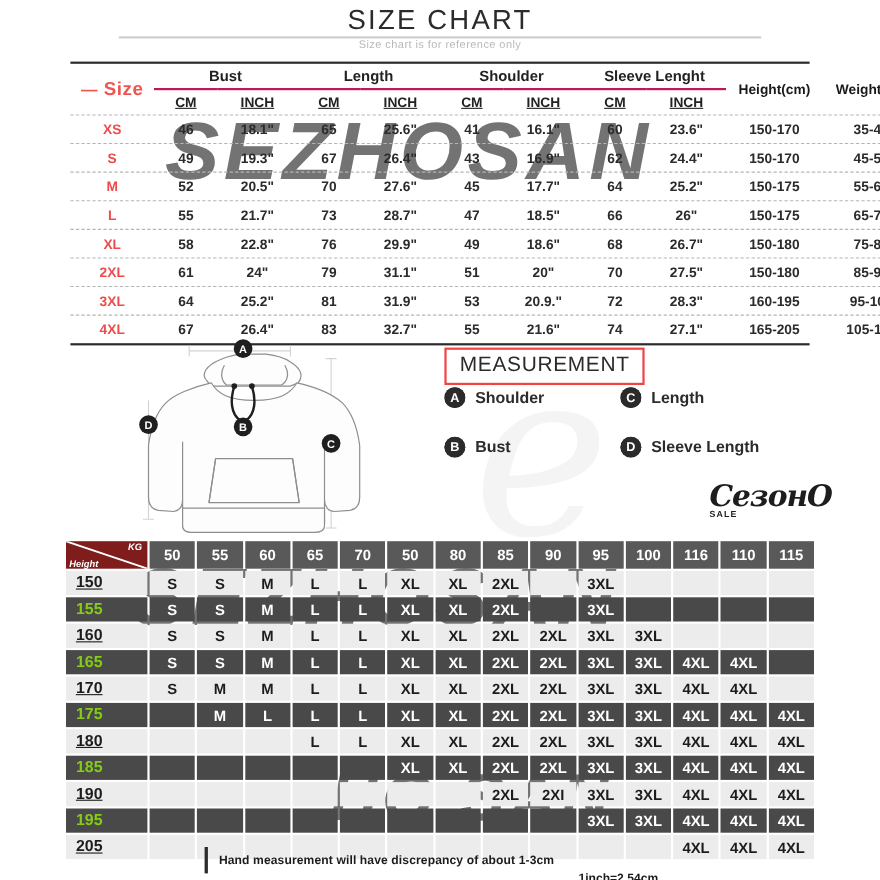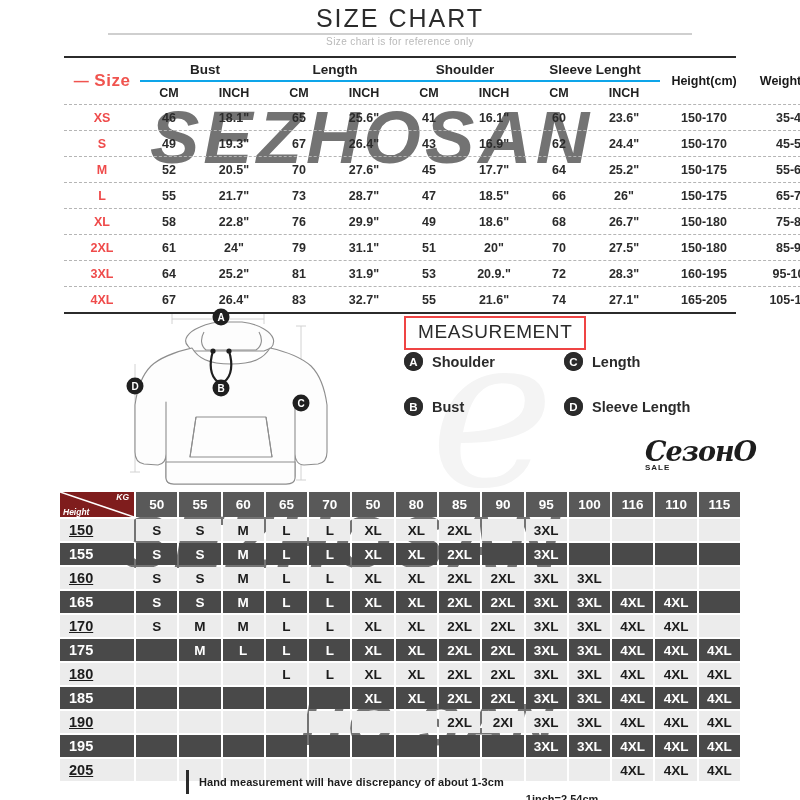--- a/index.html
+++ b/index.html
@@ -32,21 +32,21 @@
   .t1 table{border-collapse:collapse;width:672px;table-layout:fixed;}
   .t1 td,.t1 th{font-size:12.5px;font-weight:700;text-align:center;padding:0;}
   .t1 .grp{height:22px;font-size:13.5px;color:#222;}
   .t1 .unit{height:22px;font-size:12.5px;color:#222;}
   .t1 .size-big{font-size:17px;color:#f0544f;letter-spacing:.5px;}
   .t1 .dash{font-size:15px;color:#f0544f;}
   .t1 .datarow td{height:25px;color:#2b2b2b;font-size:12.5px;}
   .t1 .datarow td.sz{color:#ef4b4b;}
   .dashrow{height:0;}
   .dashline{border-top:1.5px dashed #b5b5b5;width:100%;height:0;}
-  .subrule{border-top:2px solid #0ea5e9;}
+  .subrule{border-top:2px solid #be185d;text-decoration:underline;}
   .endrule{position:absolute;left:64px;width:672px;height:2px;background:#2b2b2b;}
 
   
   .illu{position:absolute;left:96px;top:302px;width:300px;height:195px;z-index:2;}
   .meas-box{position:absolute;left:404px;top:316px;border:2px solid #ef4444;
             padding:3px 12px 5px 12px;z-index:3;background:rgba(255,255,255,.55);}
   .meas-box span{font-size:19px;letter-spacing:.6px;color:#2b2b2b;}
   .legend{position:absolute;left:404px;top:352px;width:320px;z-index:3;}
   .leg-row{display:flex;margin-bottom:26px;}
   .leg-item{display:flex;align-items:center;width:160px;}
@@ -68,21 +68,21 @@
   .t2 th,.t2 td{padding:0;text-align:center;font-weight:700;font-size:13.5px;}
   .t2 .hd{background:#595959;color:#fff;height:25px;font-size:13.5px;}
   .t2 .corner{background:#7f1d1d;color:#fff;height:25px;position:relative;font-style:italic;}
   .t2 .corner .kg{position:absolute;right:5px;top:0px;font-size:8.5px;font-weight:700;}
   .t2 .corner .ht{position:absolute;left:3px;bottom:0px;font-size:8.5px;font-weight:700;}
   .t2 .corner .slash{position:absolute;left:0;top:0;width:100%;height:100%;}
   .t2 tr.light td{background:#ececec;color:#1c1c1c;height:22px;}
   .t2 tr.dark td{background:#494949;color:#ffffff;height:22px;}
   .t2 td.hcell{font-size:14.5px;text-align:left;padding-left:9px;}
   .t2 tr.light td.hcell{color:#1c1c1c;text-decoration:underline;}
-  .t2 tr.dark td.hcell{color:#ffffff;}
+  .t2 tr.dark td.hcell{color:#84cc16;}
 
   
   .note{position:absolute;left:186px;top:770px;z-index:3;display:flex;align-items:center;
         border-left:3px solid #2b2b2b;padding-left:10px;height:24px;}
   .note .n1{font-size:11px;font-weight:700;color:#1c1c1c;letter-spacing:.1px;}
   .note .n2{font-size:11px;font-weight:700;color:#1c1c1c;margin-left:22px;margin-top:34px;}
 </style>
 </head>
 <body>
 

